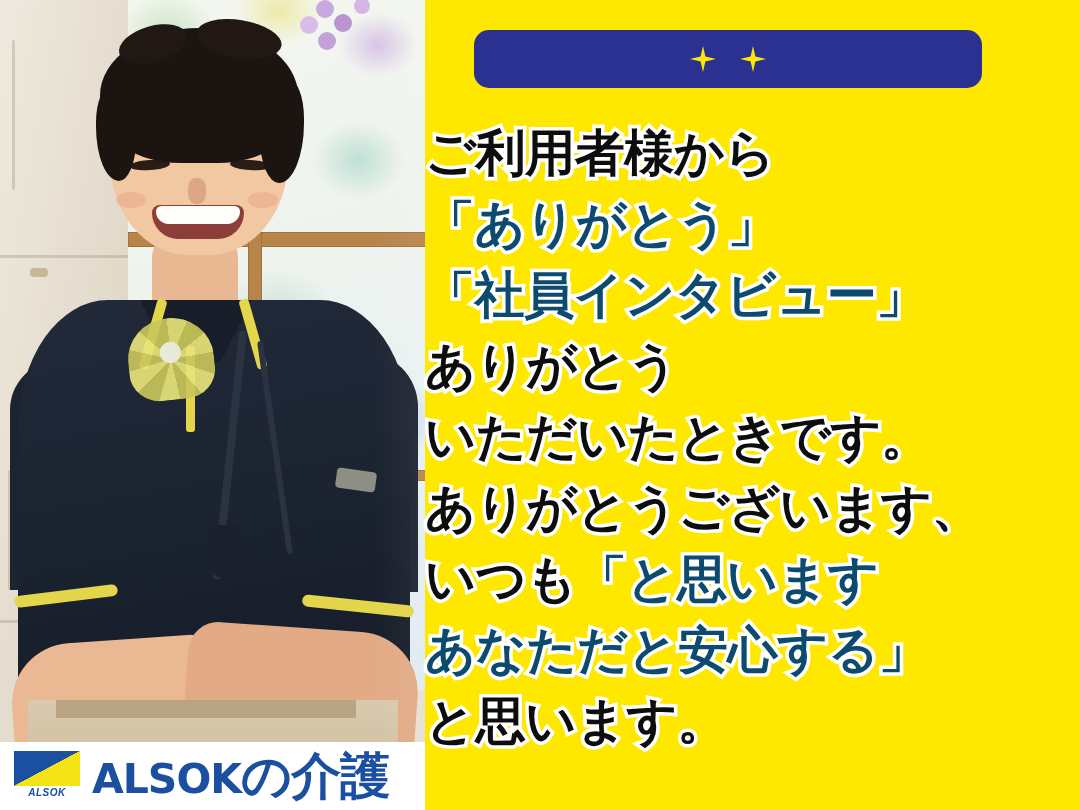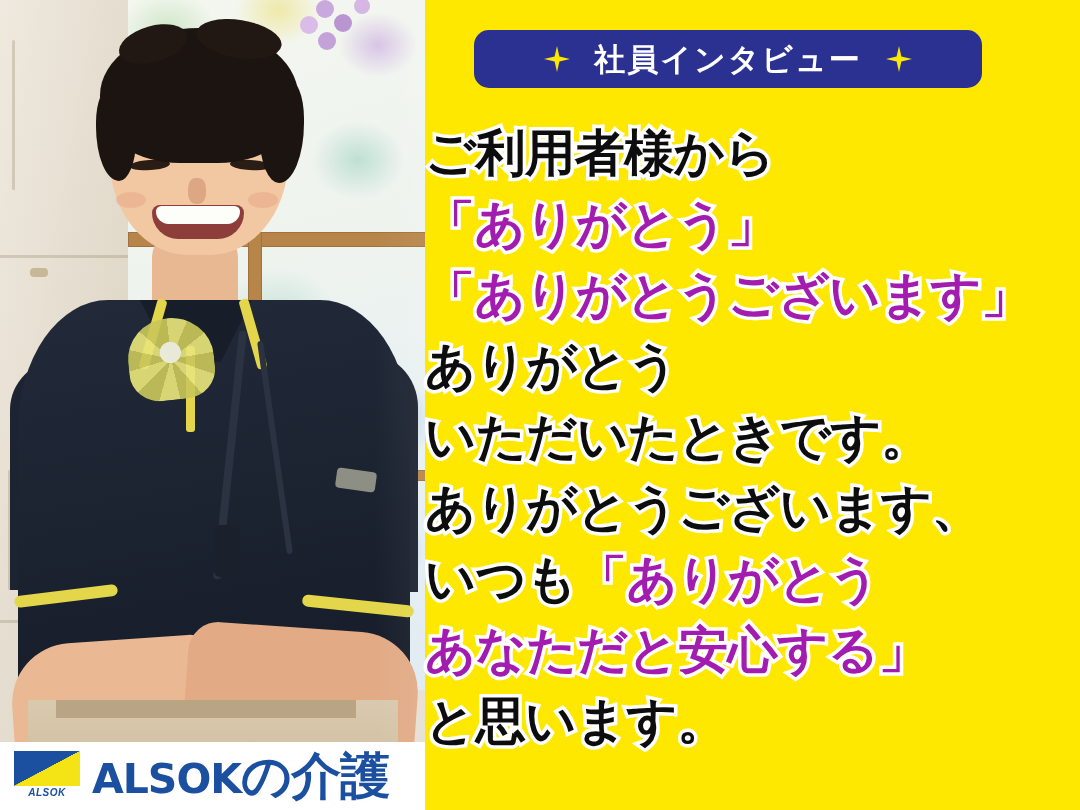--- a/index.html
+++ b/index.html
@@ -147,21 +147,21 @@
     font-family:"DejaVu Sans",sans-serif; white-space:nowrap; line-height:1;
   }
 
   .headline { position:absolute; left:0; top:118px; width:709px; text-align:left; }
   .hl-line {
     font-family:"DejaVu Sans",sans-serif; font-weight:bold;
     font-size:50px; line-height:71px; white-space:nowrap;
     letter-spacing:-0.5px;
   }
   .ink-black { color:#0d0d0d; }
-  .ink-pink  { color:#a21caf; }
+  .ink-pink  { color:#0c4a6e; }
   .outlined {
     -webkit-text-stroke:7px #ffffff;
     paint-order:stroke fill;
     text-shadow:0 0 2px #fff;
   }
   .hl-line span { -webkit-text-stroke:inherit; paint-order:stroke fill; }
 </style>
 </head>
 <body>
 
@@ -241,31 +241,30 @@
       </div>
     </div>
   </div>
 
   <div class="yellow-panel">
 
     <div class="ribbon">
       <svg class="spark" viewBox="0 0 24 24">
         <path d="M12 0 L14.2 9.8 L24 12 L14.2 14.2 L12 24 L9.8 14.2 L0 12 L9.8 9.8 Z" fill="#ffe800"></path>
       </svg>
-      <div class="ribbon-label">社員インタビュー</div>
       <svg class="spark" viewBox="0 0 24 24">
         <path d="M12 0 L14.2 9.8 L24 12 L14.2 14.2 L12 24 L9.8 14.2 L0 12 L9.8 9.8 Z" fill="#ffe800"></path>
       </svg>
     </div>
 
     <div class="headline" id="headline">
         <div class="hl-line outlined"><span class="ink-black">ご利用者様から</span></div>
         <div class="hl-line outlined"><span class="ink-pink">「ありがとう」</span></div>
-        <div class="hl-line outlined"><span class="ink-pink">「ありがとうございます」</span></div>
+        <div class="hl-line outlined"><span class="ink-pink">「社員インタビュー」</span></div>
         <div class="hl-line outlined"><span class="ink-black">ありがとう</span></div>
         <div class="hl-line outlined"><span class="ink-black">いただいたときです。</span></div>
         <div class="hl-line outlined"><span class="ink-black">ありがとうございます、</span></div>
-        <div class="hl-line outlined"><span class="ink-black">いつも</span><span class="ink-pink">「ありがとう</span></div>
+        <div class="hl-line outlined"><span class="ink-black">いつも</span><span class="ink-pink">「と思います</span></div>
         <div class="hl-line outlined"><span class="ink-pink">あなただと安心する」</span></div>
         <div class="hl-line outlined"><span class="ink-black">と思います。</span></div>
       </div>
   </div>
 </div>
 
 </body></html>

